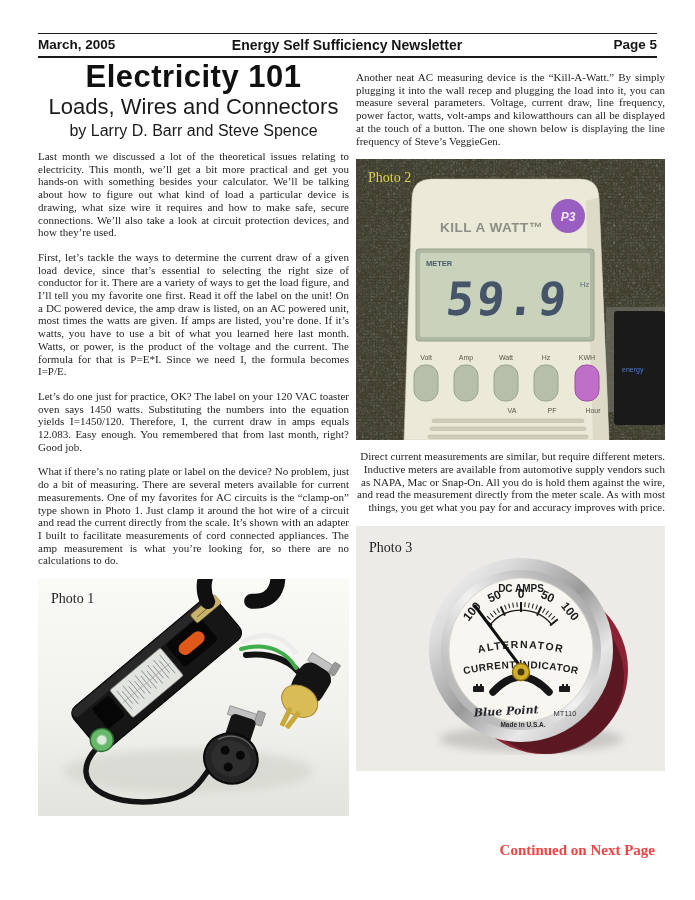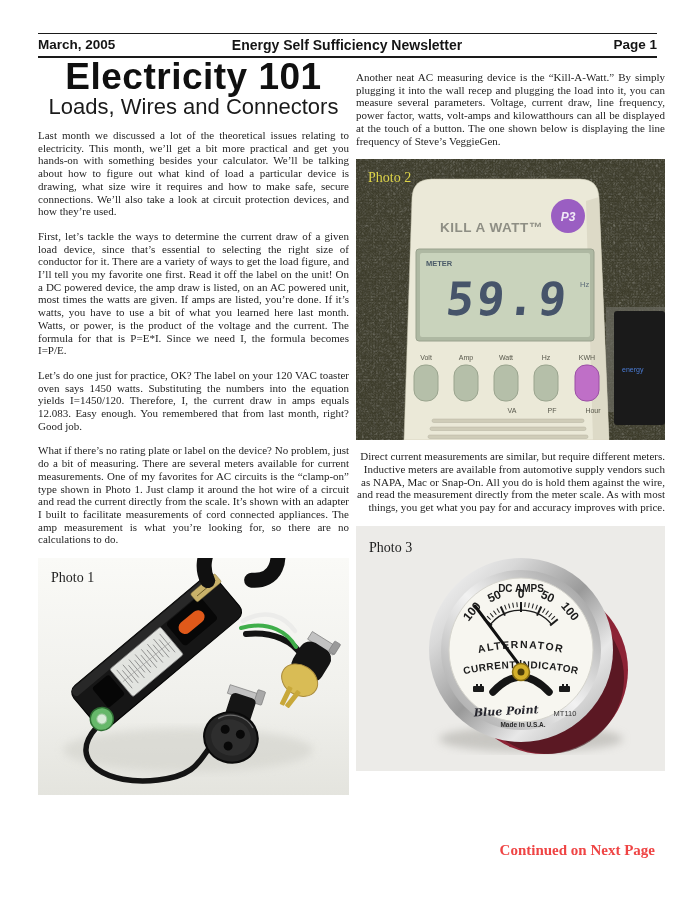--- a/index.html
+++ b/index.html
@@ -17,21 +17,21 @@
   }
   .hdr-left  { position:absolute; left:0;  top:0; }
   .hdr-center{ position:absolute; left:0; right:1px; text-align:center; top:0; font-size:14px; }
   .hdr-right { position:absolute; right:0; top:0; }
 
   .col-left  { position:absolute; left:38px;  top:60px; width:311px; }
   .col-right { position:absolute; left:356px; top:62px; width:309px; }
 
   .art-title {
     font-family:"Liberation Sans", sans-serif; font-weight:bold;
-    font-size:37px; line-height:34px; text-align:center; letter-spacing:.5px; color:#101010;
+    font-size:31px; line-height:34px; text-align:center; letter-spacing:.5px; color:#101010;
   }
   .art-sub {
     font-family:"Liberation Sans", sans-serif; font-size:22px; line-height:26px;
     text-align:center; color:#1a1a1a;
   }
   .art-byline {
     font-family:"Liberation Sans", sans-serif; font-size:16px; line-height:21px;
     text-align:center; color:#1a1a1a; margin-bottom:9px;
   }
   p.body {
@@ -51,27 +51,28 @@
 </style>
 </head>
 <body>
 
 <div class="page">
 
   <div class="hdr-rule rule-top"></div>
   <div class="header-row">
     <span class="hdr-left">March, 2005</span>
     <span class="hdr-center">Energy Self Sufficiency Newsletter</span>
-    <span class="hdr-right">Page 1</span>
+    <span class="hdr-right">Page 5</span>
   </div>
   <div class="hdr-rule rule-bot"></div>
 
   <div class="col-left">
     <div class="art-title">Electricity 101</div>
     <div class="art-sub">Loads, Wires and Connectors</div>
+    <div class="art-byline">by Larry D. Barr and Steve Spence</div>
 
     <p class="body">Last month we discussed a lot of the theoretical issues relating to electricity. This month, we’ll get a bit more practical and get you hands-on with something besides your calculator. We’ll be talking about how to figure out what kind of load a particular device is drawing, what size wire it requires and how to make safe, secure connections. We’ll also take a look at circuit protection devices, and how they’re used.</p>
     <p class="body">First, let’s tackle the ways to determine the current draw of a given load device, since that’s essential to selecting the right size of conductor for it. There are a variety of ways to get the load figure, and I’ll tell you my favorite one first. Read it off the label on the unit! On a DC powered device, the amp draw is listed, on an AC powered unit, most times the watts are given. If amps are listed, you’re done. If it’s watts, you have to use a bit of what you learned here last month. Watts, or power, is the product of the voltage and the current. The formula for that is P=E*I. Since we need I, the formula becomes I=P/E.</p>
     <p class="body">Let’s do one just for practice, OK? The label on your 120 VAC toaster oven says 1450 watts. Substituting the numbers into the equation yields I=1450/120. Therefore, I, the current draw in amps equals 12.083. Easy enough. You remembered that from last month, right? Good job.</p>
     <p class="body">What if there’s no rating plate or label on the device? No problem, just do a bit of measuring. There are several meters available for current measurements. One of my favorites for AC circuits is the “clamp-on” type shown in Photo 1. Just clamp it around the hot wire of a circuit and read the current directly from the scale. It’s shown with an adapter I built to facilitate measurements of cord connected appliances. The amp measurement is what you’re looking for, so there are no calculations to do.</p>
 
     <div class="photo1-wrap">
       <svg class="photo" width="311" height="237" viewBox="0 0 311 237">
         <defs>
           <linearGradient id="p1bg" x1="0" y1="0" x2="0" y2="1">

